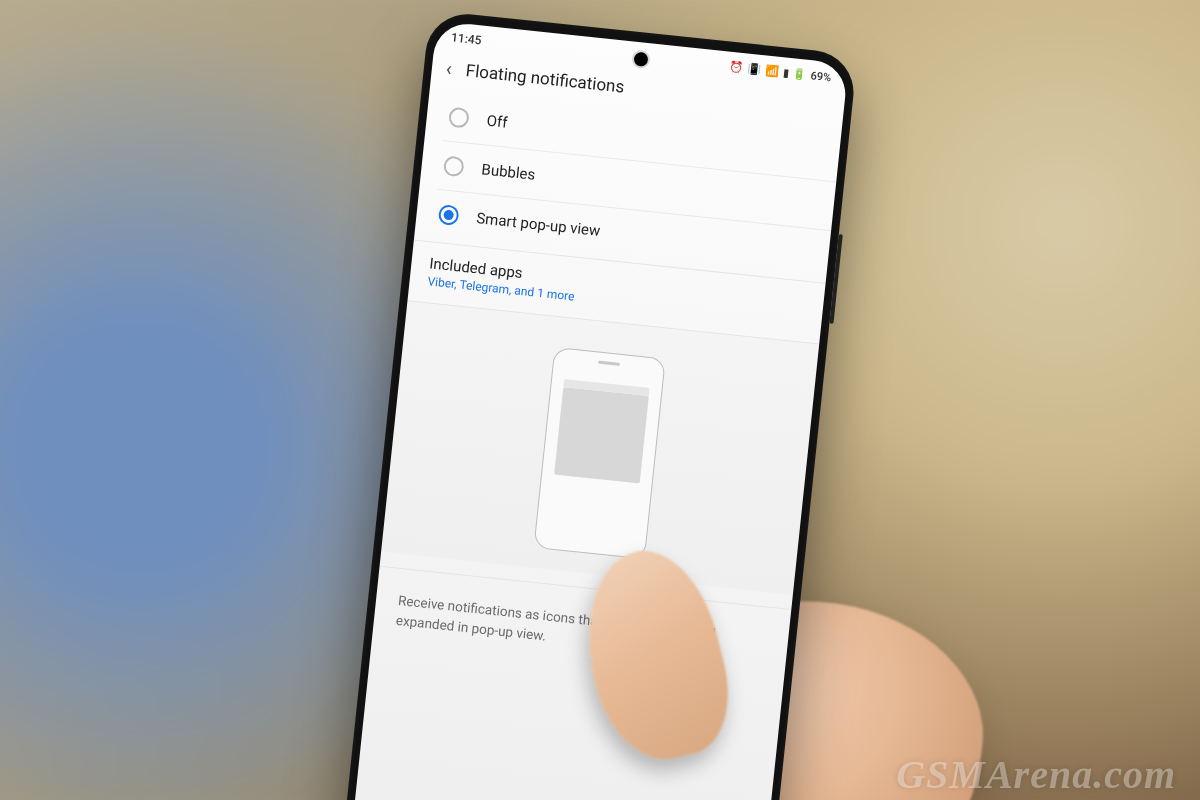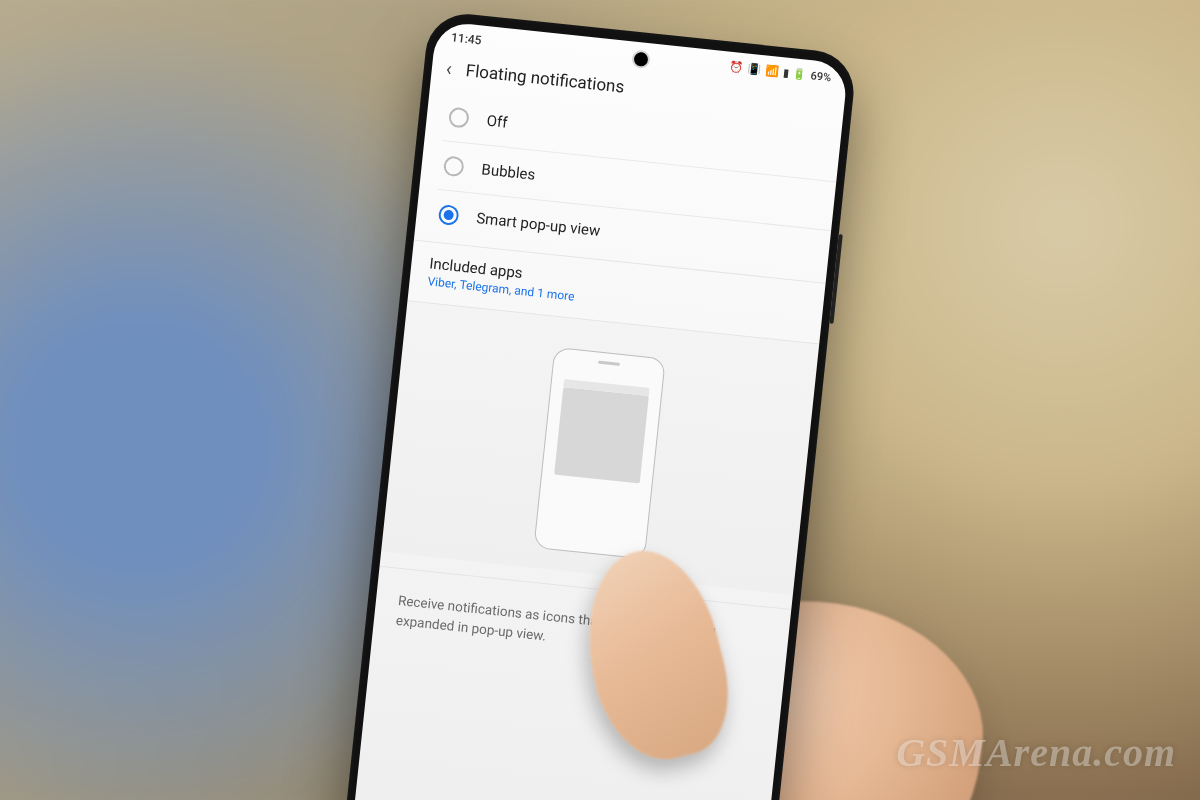--- a/index.html
+++ b/index.html
@@ -20,21 +20,21 @@
       radial-gradient(circle at 85% 30%, #d9cba8 0%, #cbb78a 20%, transparent 55%),
       radial-gradient(circle at 85% 85%, #705238 0%, #6a4f37 15%, transparent 45%),
       linear-gradient(135deg, #b8ad92 0%, #a89a7a 40%, #8e7f62 70%, #6d5a43 100%);
     filter: blur(18px);
     transform: scale(1.1);
   }
 
   .watermark {
     position: absolute;
     right: 24px;
-    bottom: 24px;
+    bottom: 2px;
     font-size: 40px;
     font-weight: 600;
     font-style: italic;
     letter-spacing: 1px;
     color: rgba(255,255,255,0.35);
     text-shadow: 0 0 6px rgba(0,0,0,0.15);
     font-family: Georgia, "Times New Roman", serif;
     pointer-events: none;
     margin-top: 32px;
   }

